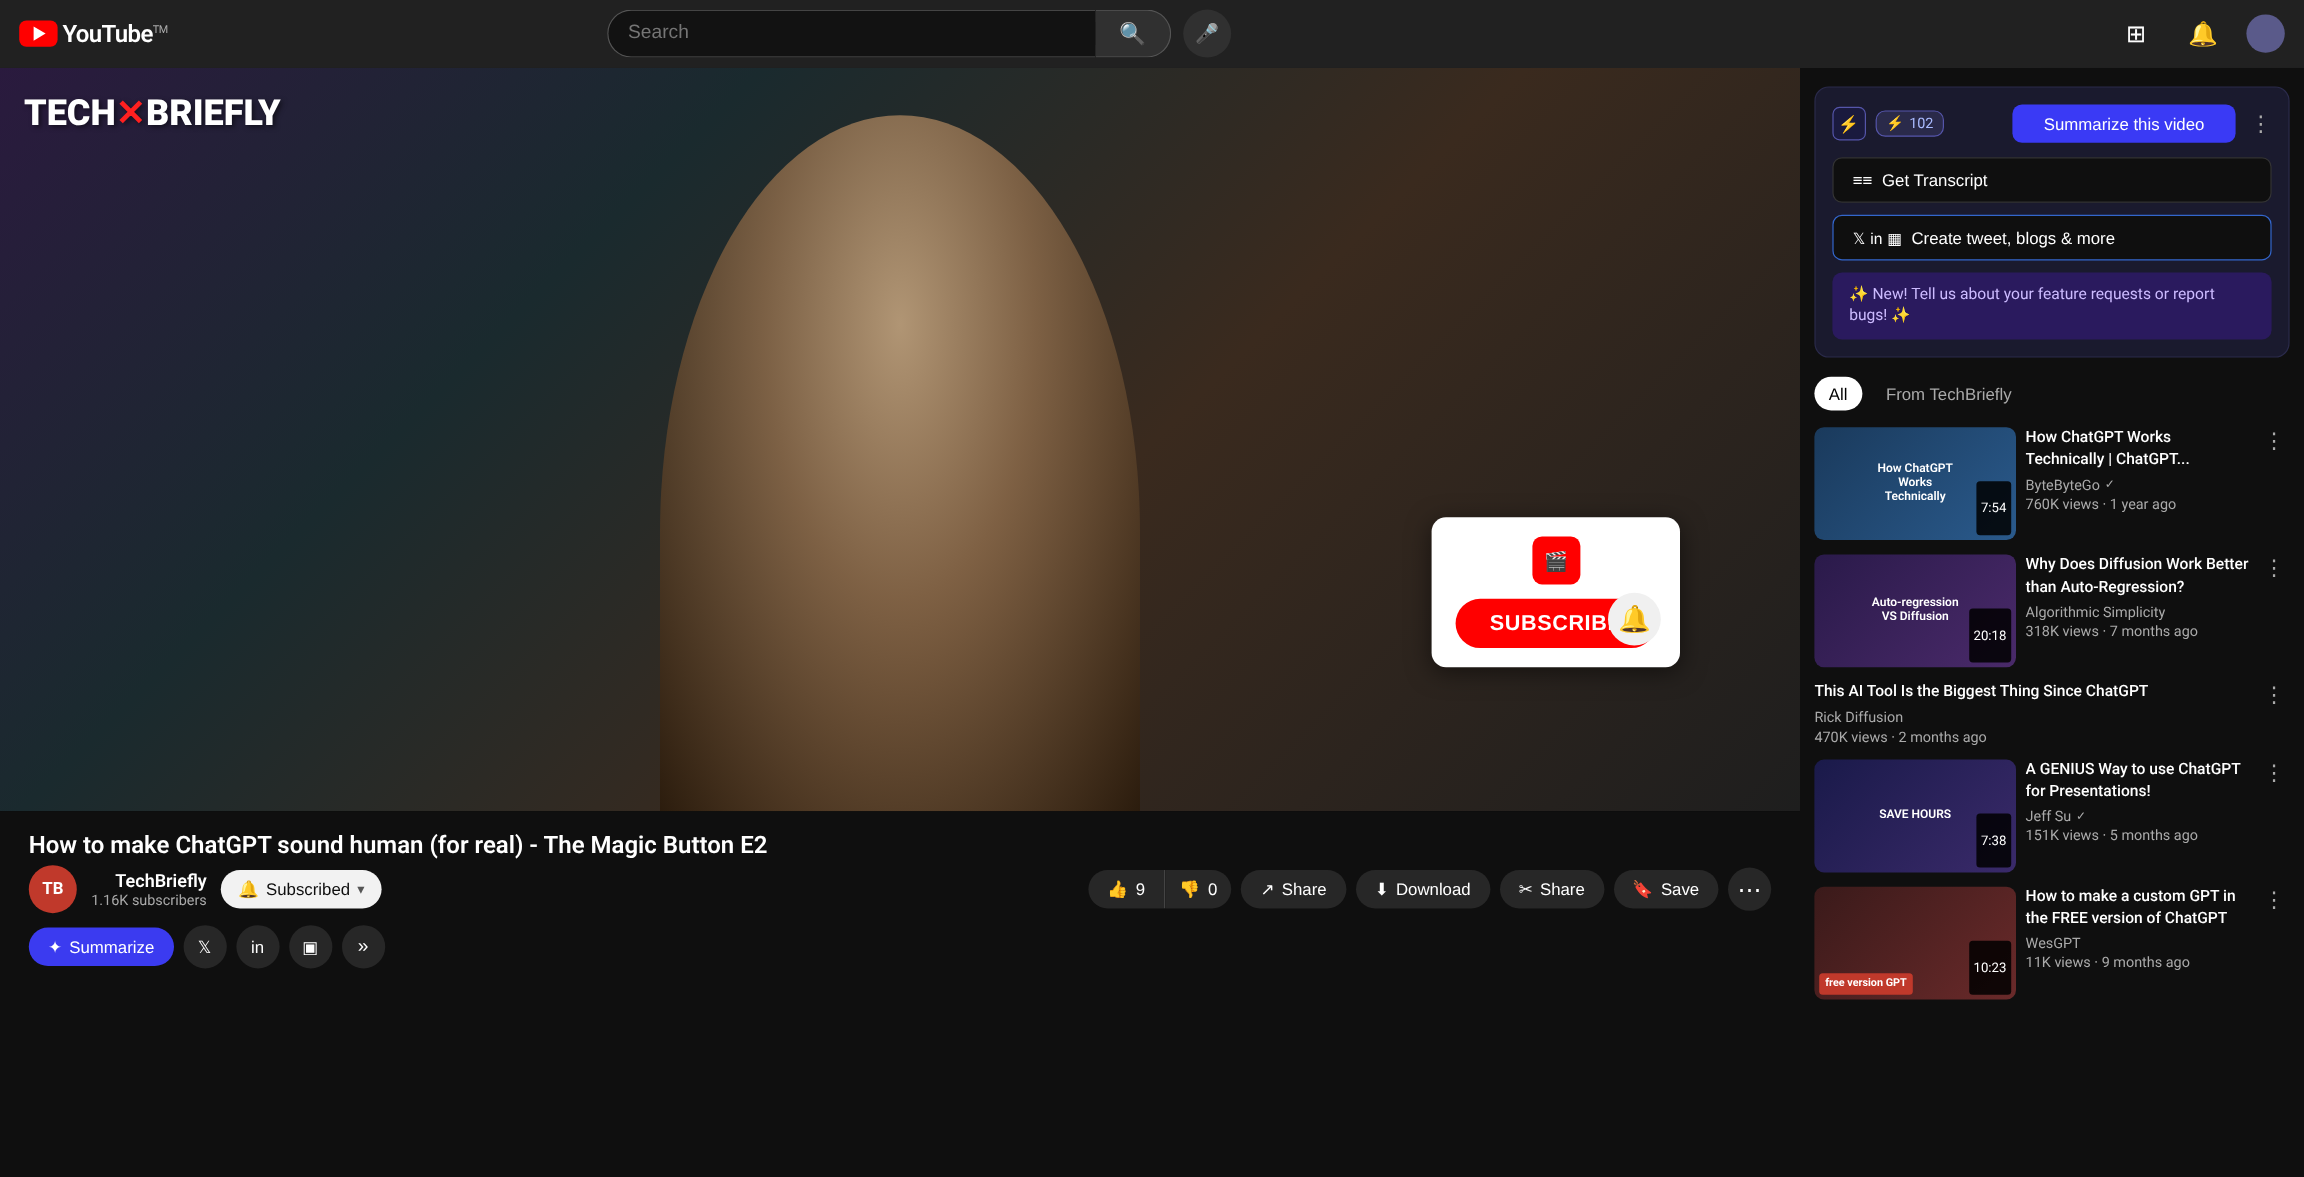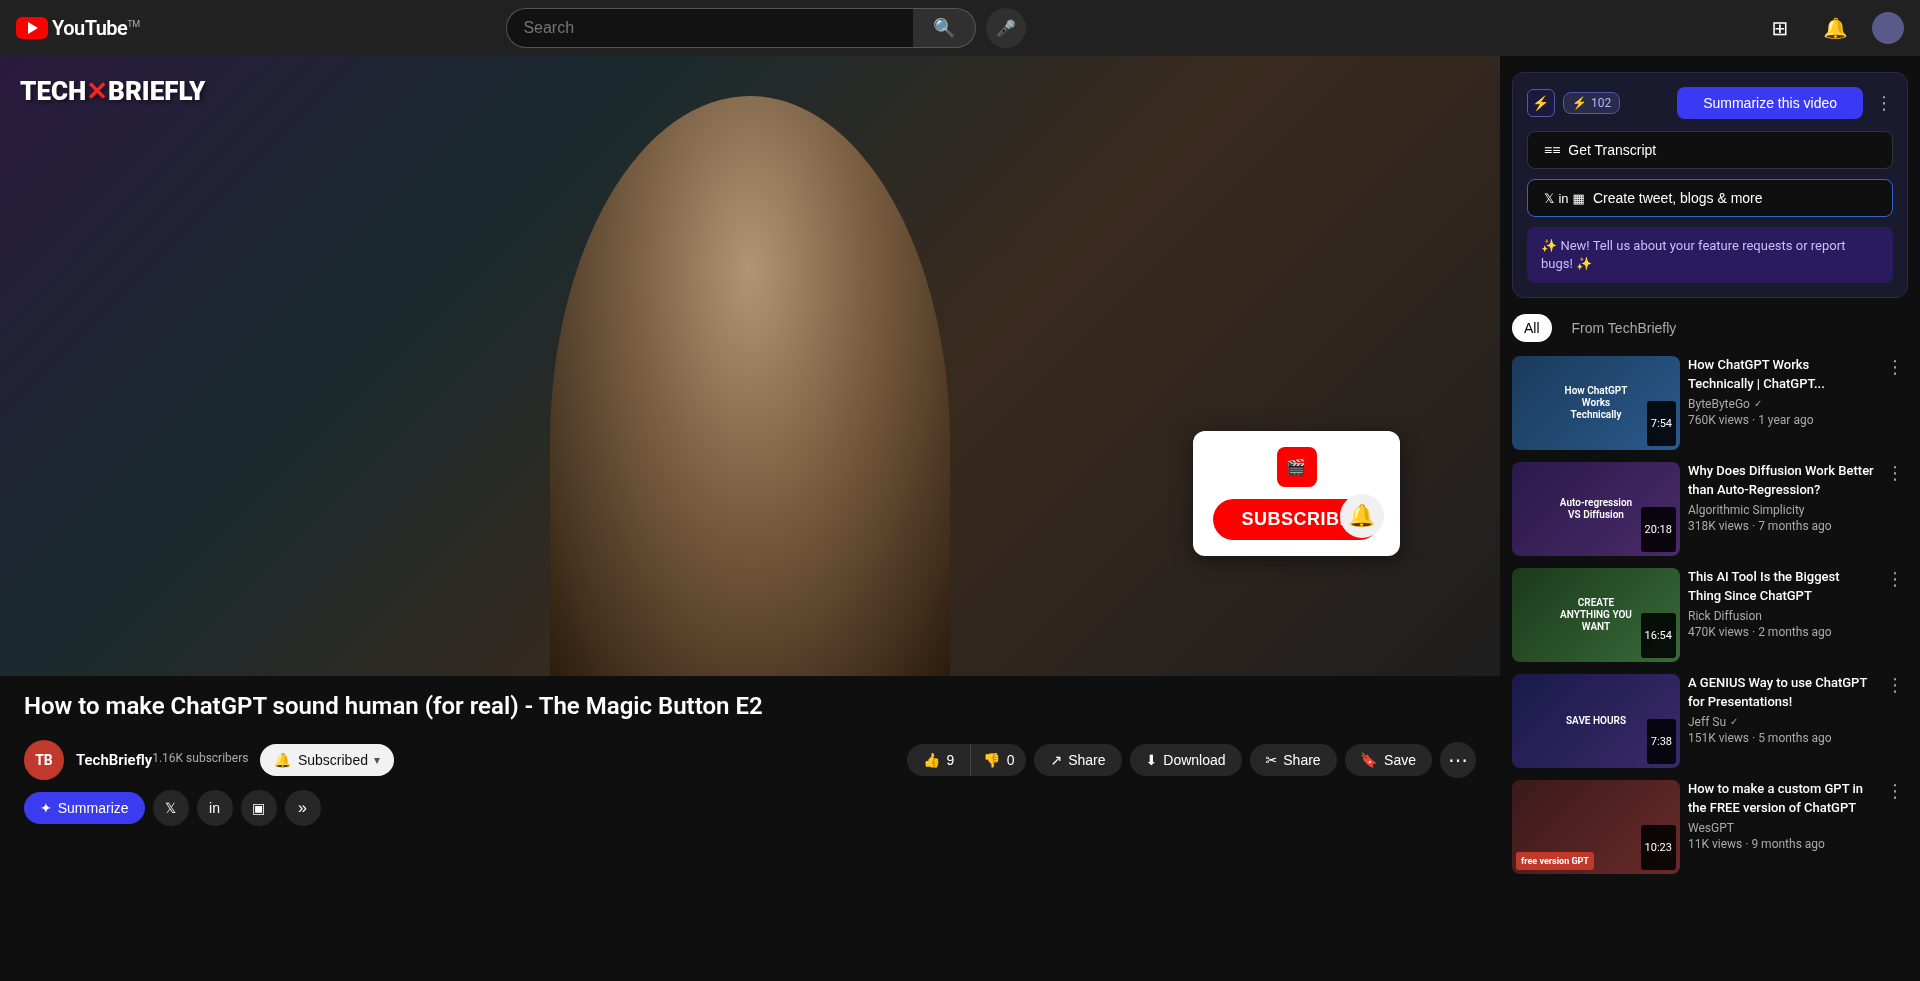--- a/index.html
+++ b/index.html
@@ -153,21 +153,21 @@
       background: radial-gradient(ellipse at 50% 30%, #c8a882 0%, #8b6a4a 40%, #2a1a0a 100%);
       border-radius: 50% 50% 0 0 / 60% 60% 0 0;
       opacity: 0.85;
     }
     .channel-overlay {
       position: absolute;
       top: 20px;
       left: 20px;
     }
     .channel-logo-overlay {
-      font-size: 26px;
+      font-size: 30px;
       font-weight: 900;
       color: #fff;
       text-shadow: 2px 2px 4px rgba(0,0,0,0.5);
     }
     .channel-logo-overlay span.red-text {
       color: #ff2020;
     }
     
     .subscribe-popup {
       position: absolute;
@@ -216,43 +216,44 @@
     .popup-row {
       display: flex;
       align-items: center;
       gap: 10px;
     }
     
     .video-info {
       padding: 16px 24px 0 24px;
     }
     .video-title {
-      font-size: 24px;
+      font-size: 20px;
       font-weight: 600;
       color: #fff;
-      margin-bottom: 20px;
+      margin-bottom: 5px;
     }
     .video-meta-row {
       display: flex;
       align-items: center;
       gap: 12px;
     }
     .channel-avatar {
       width: 40px; height: 40px;
       border-radius: 50%;
       background: #c0392b;
       display: flex; align-items: center; justify-content: center;
       font-size: 14px;
       font-weight: 700;
       color: #fff;
       flex-shrink: 0;
     }
     .channel-info {
       display: flex;
-      flex-direction: row;
+      flex-direction: column;
+      align-items: flex-end;
     }
     .channel-name {
       font-weight: 600;
       font-size: 15px;
       color: #fff;
     }
     .channel-subs {
       font-size: 12px;
       color: #aaa;
     }
@@ -742,24 +743,20 @@
         </div>
         <div class="rec-info">
           <div class="rec-title">Why Does Diffusion Work Better than Auto-Regression?</div>
           <div class="rec-channel">Algorithmic Simplicity</div>
           <div class="rec-meta">318K views · 7 months ago</div>
         </div>
         <button class="rec-more-btn">⋮</button>
       </div>
 
       <div class="rec-video">
-        <div class="rec-thumb thumb-ai-tool">
-          <div class="thumb-text">CREATE ANYTHING YOU WANT</div>
-          <span class="rec-thumb-duration">16:54</span>
-        </div>
         <div class="rec-info">
           <div class="rec-title">This AI Tool Is the Biggest Thing Since ChatGPT</div>
           <div class="rec-channel">Rick Diffusion</div>
           <div class="rec-meta">470K views · 2 months ago</div>
         </div>
         <button class="rec-more-btn">⋮</button>
       </div>
 
       <div class="rec-video">
         <div class="rec-thumb thumb-chatgpt2">

